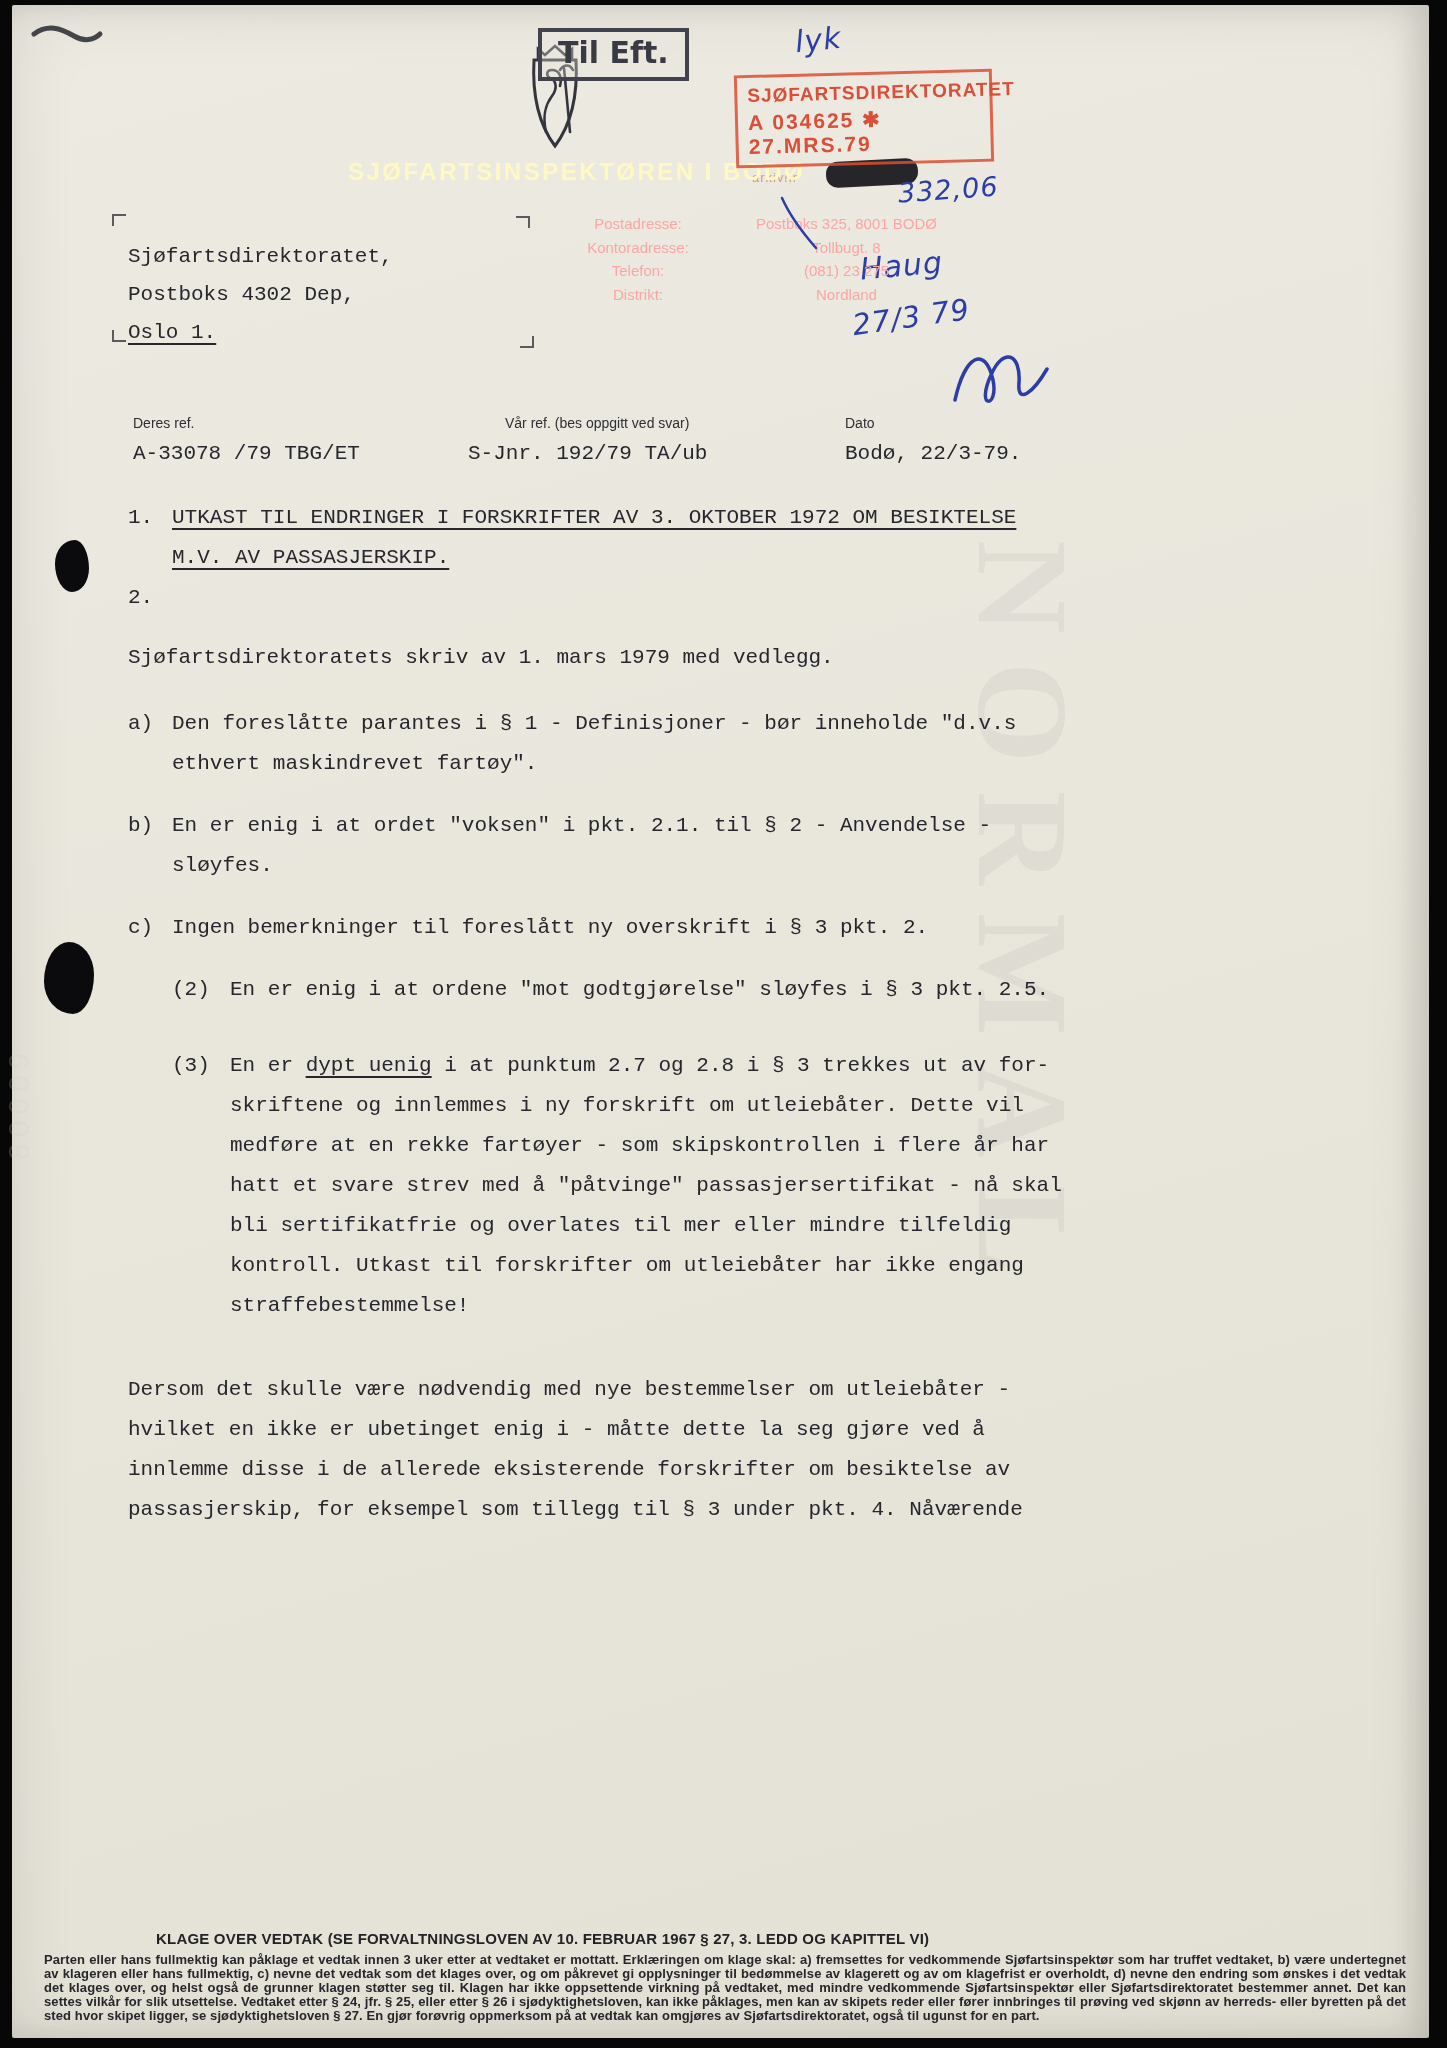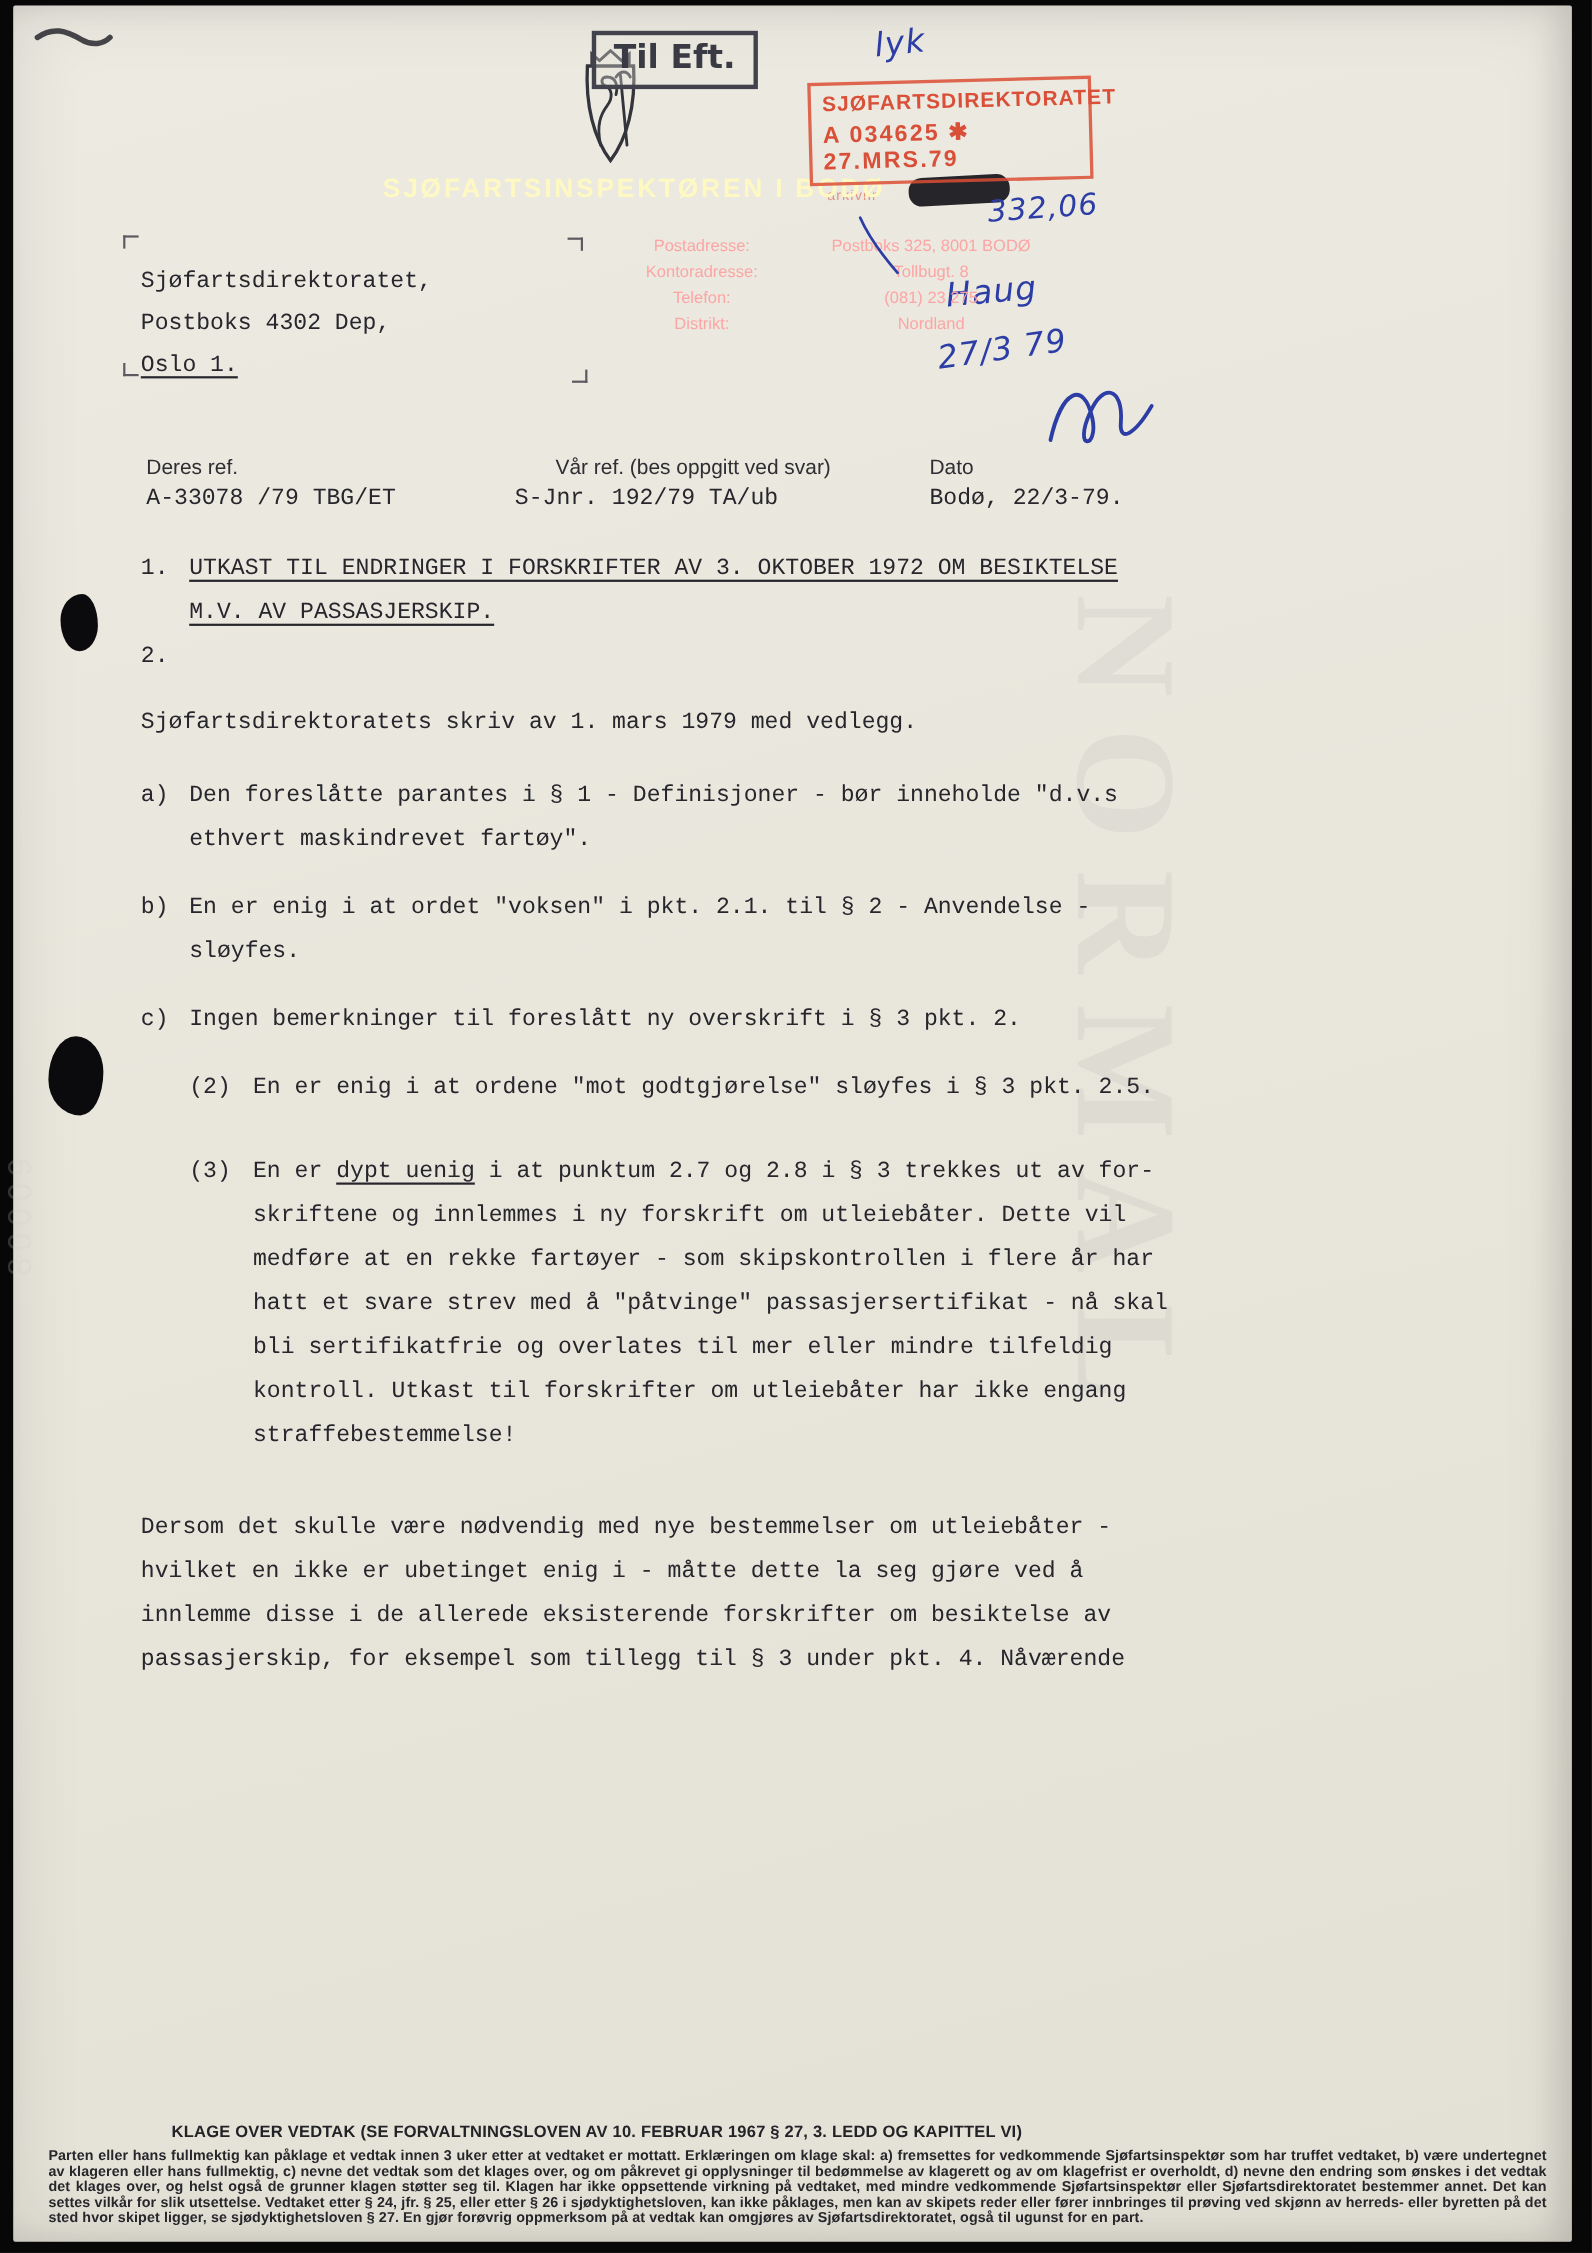--- a/index.html
+++ b/index.html
@@ -57,21 +57,21 @@
 
   
   .hand { position:absolute; color:#2c3da6; font-family:"DejaVu Sans", sans-serif; font-style:italic; letter-spacing:1px; }
   .hw-top { left:795px; top:22px; font-size:30px; transform:rotate(-6deg); }
   .hw-amount { left:898px; top:174px; font-size:27px; transform:rotate(-4deg); }
   .hw-name { left:860px; top:248px; font-size:30px; transform:rotate(-5deg); }
   .hw-date { left:852px; top:300px; font-size:29px; transform:rotate(-8deg); }
   .hand-overlay { position:absolute; inset:0; pointer-events:none; z-index:4; }
 
   
-  .ref-label { position:absolute; font-size:19px; color:#2e2e33; }
+  .ref-label { position:absolute; font-size:14px; color:#2e2e33; }
   .ref-value { position:absolute; font-size:21px; }
   .rl1 { left:133px; top:415px; } .rv1 { left:133px; top:442px; }
   .rl2 { left:493px; top:415px;margin-left:12px; } .rv2 { left:468px; top:442px; }
   .rl3 { left:845px; top:415px; } .rv3 { left:845px; top:442px; }
 
   
   .body-block { position:absolute; left:128px; top:498px; width:945px; }
   .row { display:flex; }
   .num { width:44px; flex:none; }
   .marker { width:44px; flex:none; }

